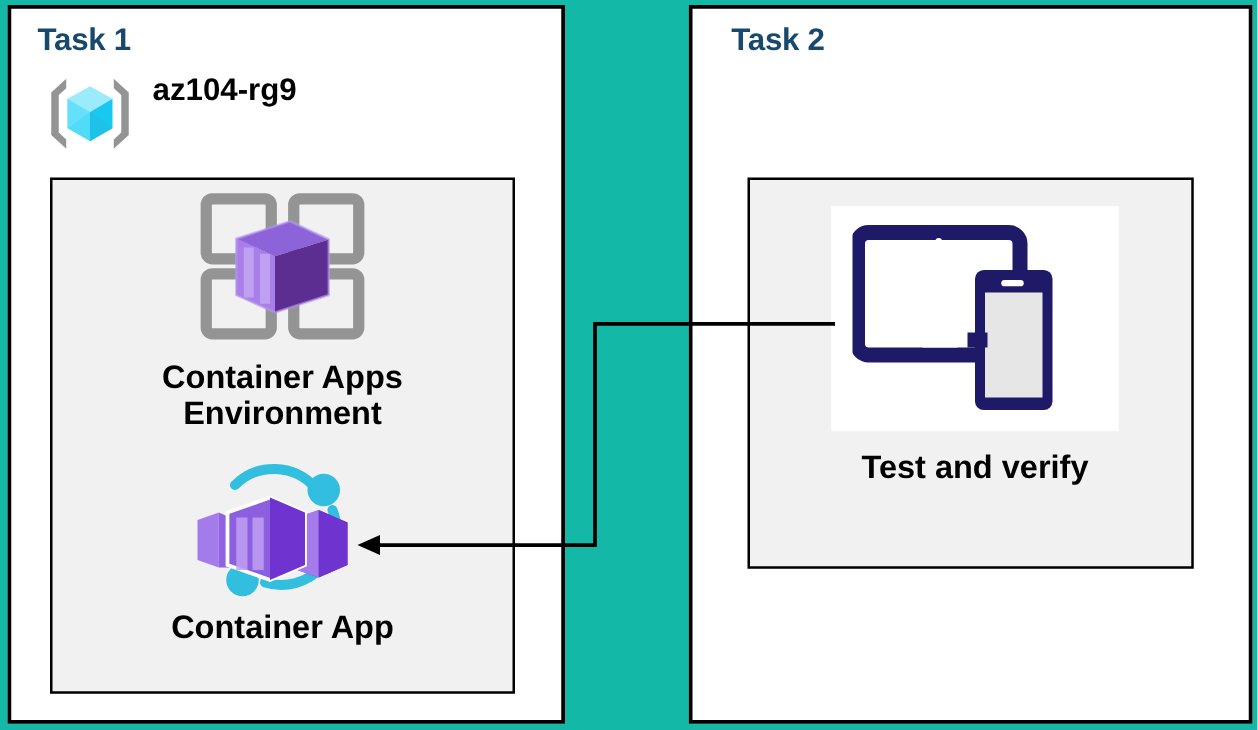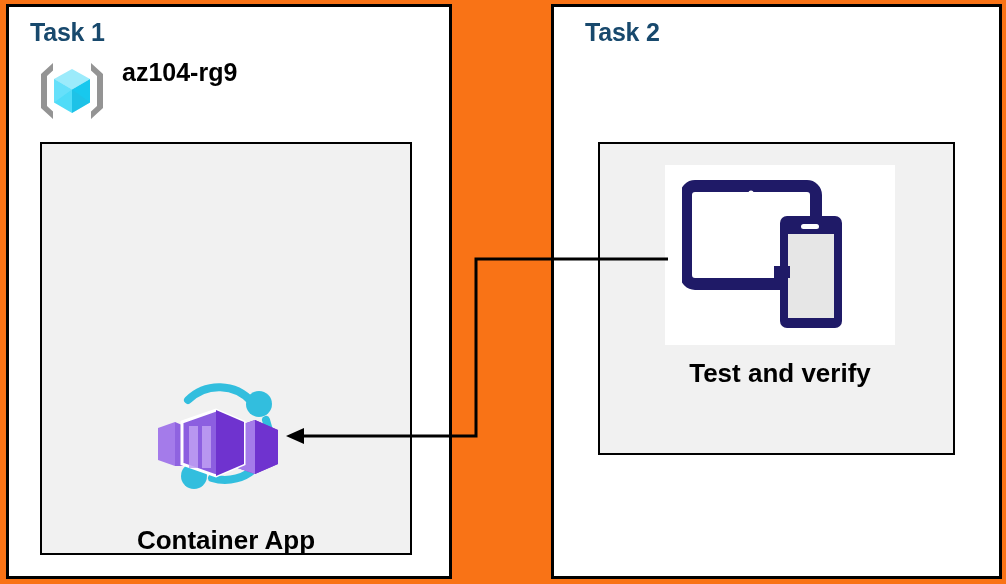--- a/index.html
+++ b/index.html
@@ -7,21 +7,21 @@
     padding: 0;
     background: #ffffff;
   }
   body {
     font-family: "Liberation Sans", sans-serif;
   }
   #canvas {
     position: relative;
     width: 1006px;
     height: 584px;
-    background: #f97316;
+    background: #14b8a6;
     overflow: hidden;
   }
 
   
   .task-panel {
     position: absolute;
     background: #ffffff;
     border: 3px solid #000000;
     box-sizing: border-box;
   }
@@ -74,21 +74,21 @@
   .caption {
     font-size: 26px;
     font-weight: bold;
     color: #000000;
     text-align: center;
     line-height: 1.12;
     white-space: pre-line;
   }
 
   #ca-env-node { left: 70px;  top: 150px; width: 312px; }
-  #ca-app-node { left: 70px;  top: 380px; width: 312px; gap: 28px; }
+  #ca-app-node { left: 70px;  top: 368px; width: 312px; }
   #test-node   { left: 640px; top: 165px; width: 280px; justify-content: center; }
 
   #ca-env-node .caption { margin-top: 6px; }
   #ca-app-node .caption { margin-top: 2px; }
   #test-node   .caption { margin-top: 14px; }
 
   .icon-white-plate {
     background: #ffffff;
     display: flex;
     align-items: center;
@@ -130,20 +130,51 @@
 
         <path d="M36 31.5 L18 21 L18 44.5 Z" fill="#79e4fb" opacity="0.55"></path>
         <path d="M36 31.5 L36 55 L54 44.5 Z" fill="#2bb8da" opacity="0.35"></path>
       </svg>
     </span>
     <span id="rg-label">az104-rg9</span>
   </div>
 
   <div class="inner-box" id="ca-env-box"></div>
 
+  <div class="node" id="ca-env-node">
+    <span>
+      <svg width="140" height="126" viewBox="0 0 140 126" xmlns="http://www.w3.org/2000/svg">
+
+        <g fill="none" stroke="#949494" stroke-width="9" stroke-linejoin="round">
+          <rect x="9" y="9" width="52" height="48" rx="5"></rect>
+          <rect x="79" y="9" width="52" height="48" rx="5"></rect>
+          <rect x="9" y="69" width="52" height="48" rx="5"></rect>
+          <rect x="79" y="69" width="52" height="48" rx="5"></rect>
+        </g>
+
+        <g>
+
+          <path d="M33 41 L76 27 L107 41.5 L64 55 Z" fill="#8c63d8"></path>
+
+          <path d="M107 41.5 L107 86 L64 100 L64 55 Z" fill="#5c2e91"></path>
+
+          <path d="M33 41 L64 55 L64 100 L33 86 Z" fill="#9a6fe0"></path>
+
+          <path d="M33 41 L64 55 L64 100 L33 86 Z" fill="#a87fe8"></path>
+
+          <rect x="39" y="48" width="8" height="40" fill="#c4a6f2" opacity="0.85"></rect>
+          <rect x="52" y="53" width="8" height="40" fill="#c4a6f2" opacity="0.85"></rect>
+
+          <path d="M33 41 L76 27 L107 41.5 L107 86 L64 100 L33 86 Z" fill="none" stroke="#b79aee" stroke-width="2" opacity="0.6"></path>
+        </g>
+      </svg>
+    </span>
+    <div class="caption">Container Apps
+Environment</div>
+  </div>
 
   <div class="node" id="ca-app-node">
     <span>
       <svg width="168" height="112" viewBox="0 0 168 112" xmlns="http://www.w3.org/2000/svg">
 
         <g fill="none" stroke="#32bede" stroke-width="8" stroke-linecap="round">
           <path d="M46 20 A44 44 0 0 1 110 22"></path>
           <path d="M124 40 A44 44 0 0 1 70 98"></path>
         </g>
         <circle cx="117" cy="24" r="13" fill="#32bede"></circle>

